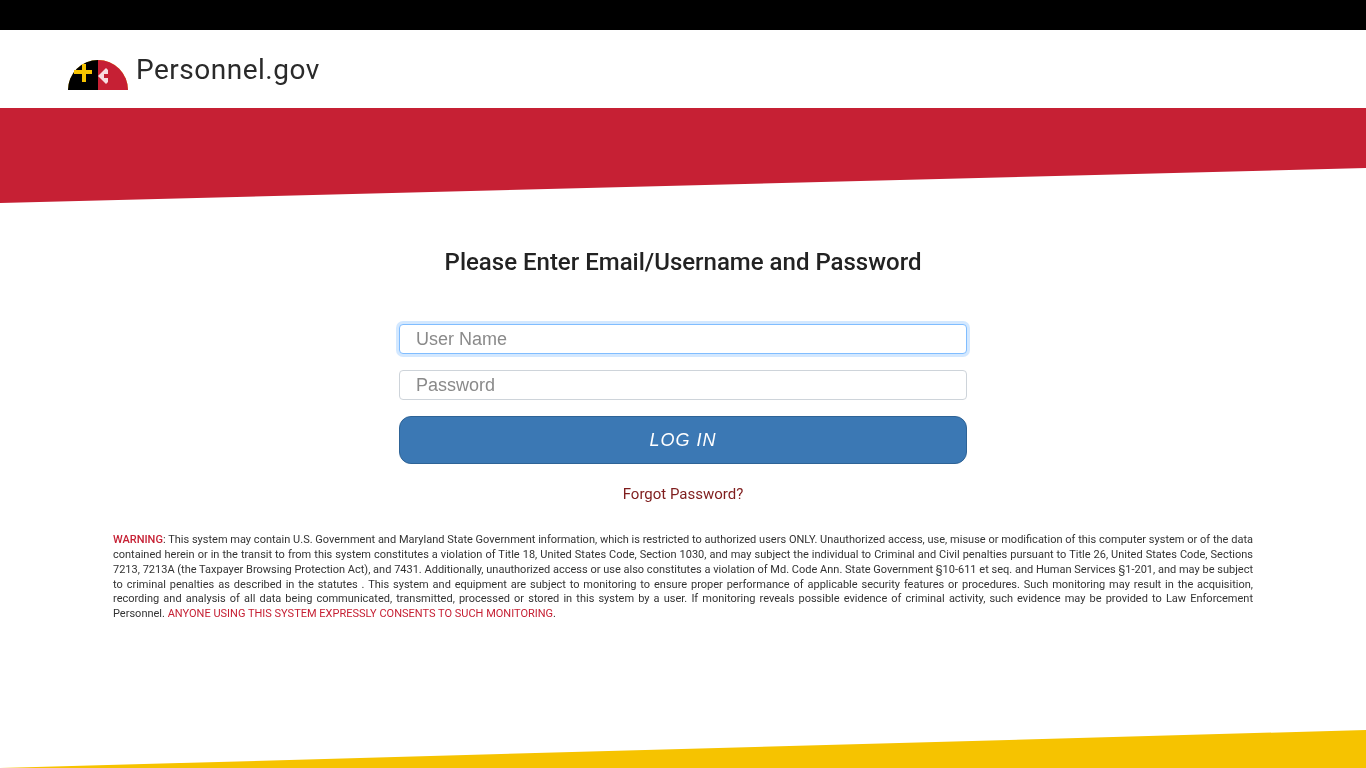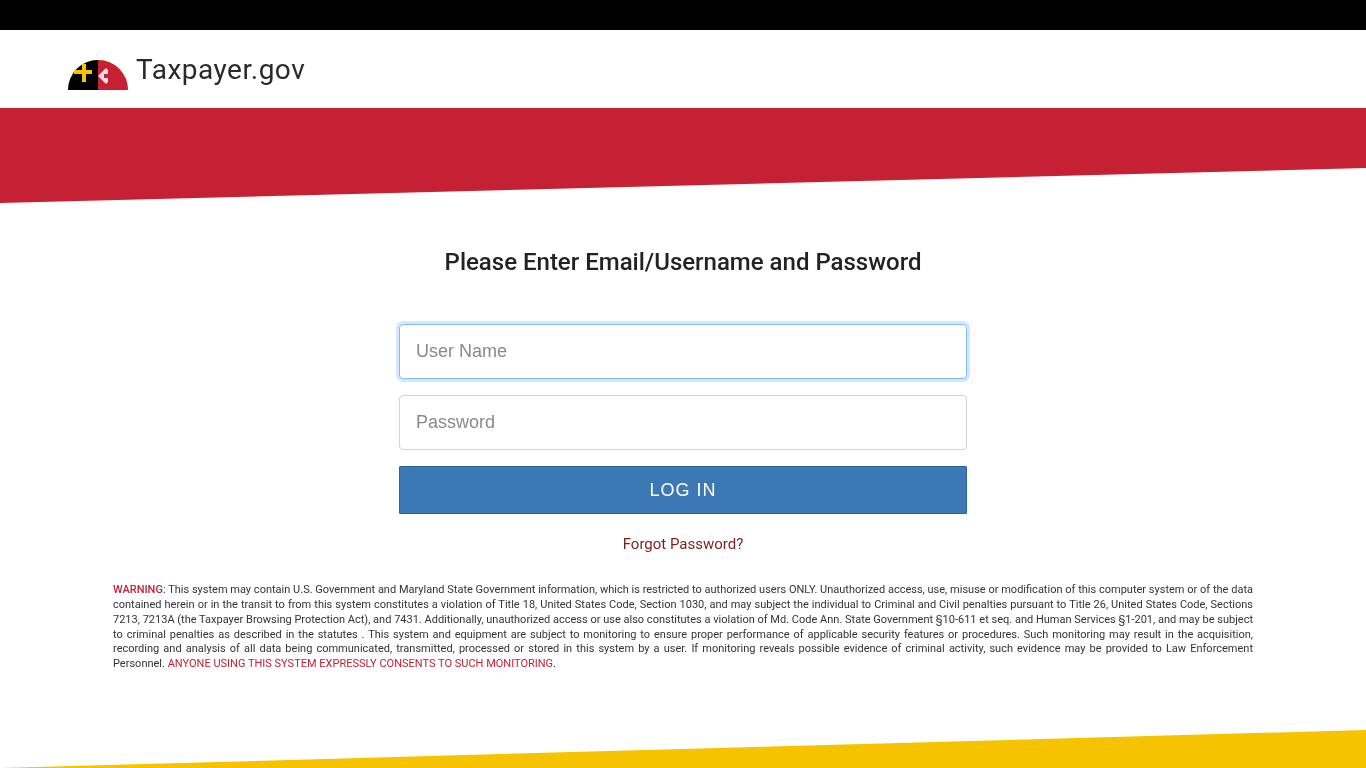--- a/index.html
+++ b/index.html
@@ -62,47 +62,48 @@
       font-weight: 500;
       color: #222222;
       margin-bottom: 48px;
     }
     .form-container {
       width: 568px;
       margin: 0 auto;
     }
     .text-input {
       width: 100%;
-      height: 55px;
+      height: 30px;
       padding: 0 16px;
       font-size: 18px;
       color: #333;
       border: 1px solid #ced4da;
       border-radius: 4px;
       margin-bottom: 16px;
       outline: none;
     }
     .text-input::placeholder {
       color: #8a8a8a;
     }
     .text-input.focused {
       border-color: #80bdff;
       box-shadow: 0 0 0 3px rgba(128, 189, 255, 0.35);
     }
     .login-button {
       width: 100%;
       height: 48px;
       background: #3b78b4;
       border: 1px solid #2e6396;
-      border-radius: 1px;
+      border-radius: 12px;
       color: #ffffff;
       font-size: 18px;
       letter-spacing: 1px;
       cursor: pointer;
       margin-bottom: 20px;
+      font-style: italic;
     }
     .forgot-link {
       color: #7f1d1d;
       font-size: 15px;
       text-decoration: none;
       cursor: pointer;
     }
     .warning-block {
       width: 1140px;
       margin: 30px auto 0;
@@ -139,21 +140,21 @@
       <path d="M 0 42 A 30 30 0 0 1 60 42 Z" fill="#f6c300"></path>
       <path d="M 0 42 A 30 30 0 0 1 30 12 L 30 42 Z" fill="#000000"></path>
       <rect x="6" y="22" width="18" height="4" fill="#f6c300"></rect>
       <rect x="14" y="16" width="4" height="18" fill="#f6c300"></rect>
       <path d="M 30 12 A 30 30 0 0 1 60 42 L 30 42 Z" fill="#c62034"></path>
       <path d="M 38 20 L 46 28 L 38 36 L 30 28 Z" fill="#ffffff" opacity="0.85"></path>
       <rect x="36" y="26" width="12" height="4" fill="#c62034"></rect>
       <rect x="40" y="22" width="4" height="12" fill="#c62034"></rect>
     </svg>
   </span>
-  <span class="logo-text">Taxpayer.gov</span>
+  <span class="logo-text">Personnel.gov</span>
 </div>
 
 <div class="red-banner"></div>
 
 <div class="main-content">
   <h1 class="page-heading">Please Enter Email/Username and Password</h1>
 
   <div class="form-container">
     <input type="text" class="text-input focused" placeholder="User Name" style="">
     <input type="password" class="text-input" placeholder="Password" style="">

